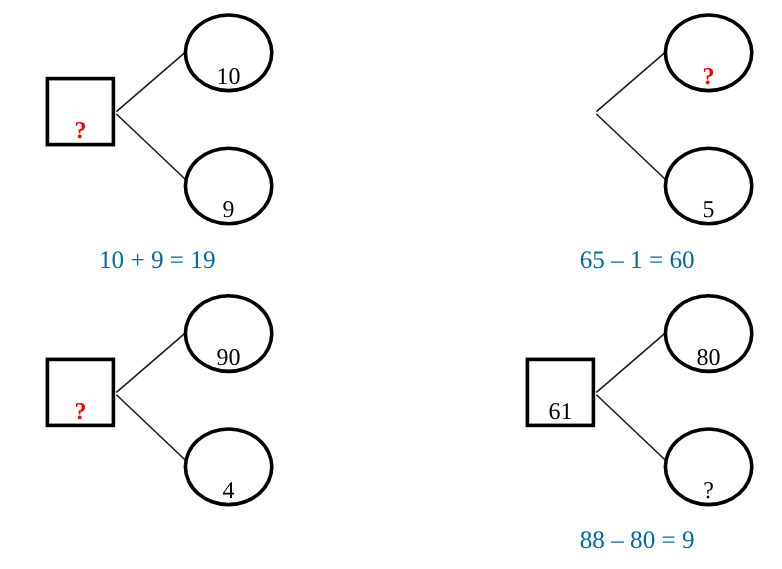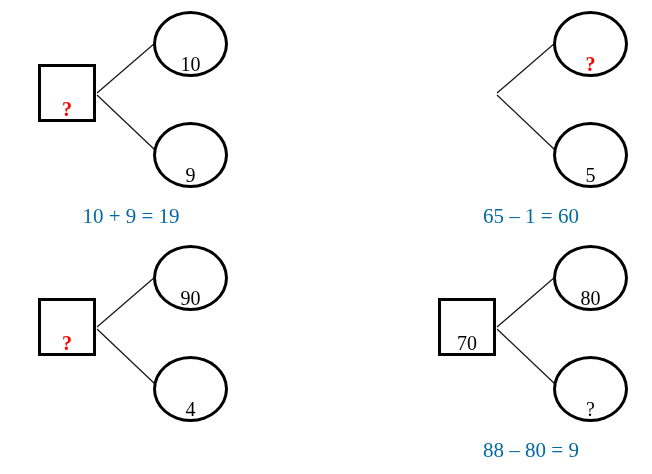--- a/index.html
+++ b/index.html
@@ -119,21 +119,21 @@
       <span class="value" data-color="black">4</span>
     </div>
   </section>
 
   <section class="quadrant q-bottom-right">
     <svg class="connectors" viewBox="0 0 300 237" width="300" height="237">
       <line x1="97" y1="93" x2="155" y2="43" stroke="#1a1a1a" stroke-width="1.3"></line>
       <line x1="97" y1="95" x2="155" y2="150" stroke="#1a1a1a" stroke-width="1.3"></line>
     </svg>
     <div class="shape whole-box">
-      <span class="value" data-color="black">70</span>
+      <span class="value" data-color="black">61</span>
     </div>
     <div class="shape part-circle part-top">
       <span class="value" data-color="black">80</span>
     </div>
     <div class="shape part-circle part-bottom">
       <span class="value" data-color="black">?</span>
     </div>
     <div class="equation">88 – 80 = 9</div>
   </section>
 

